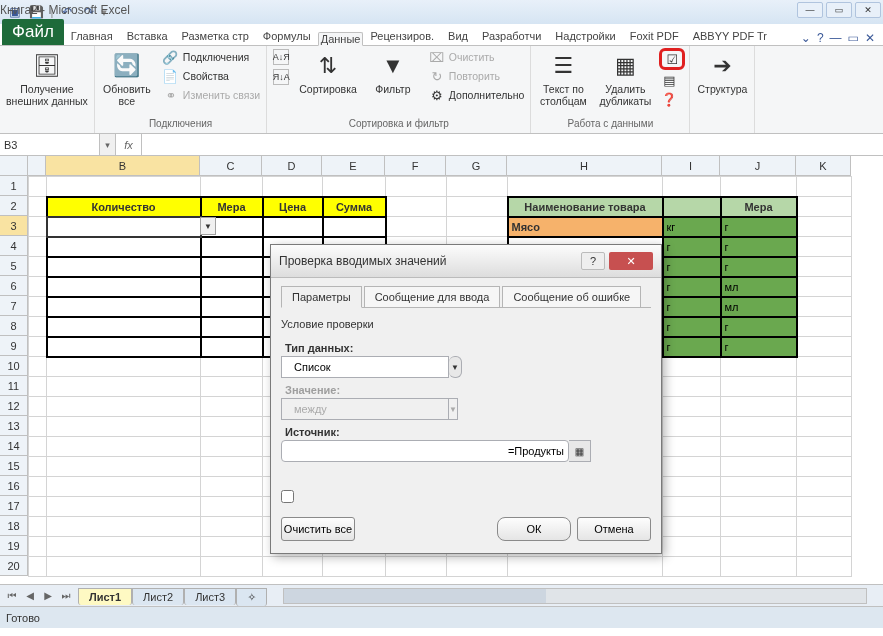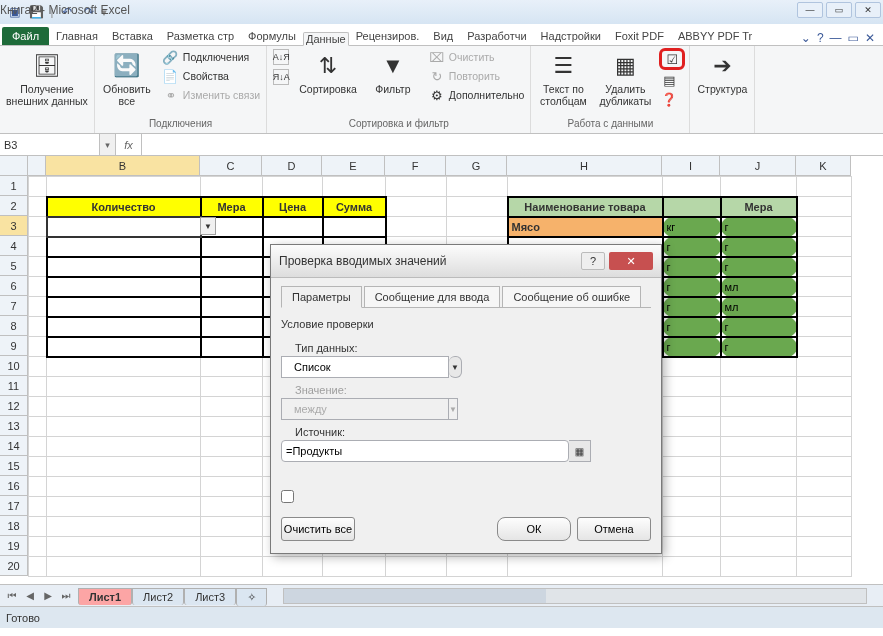--- a/index.html
+++ b/index.html
@@ -8,21 +8,21 @@
 
 .qat { height: 24px; background: linear-gradient(#e8f0f9, #d6e5f3); display: flex; align-items: center; padding: 0 4px; }
 .qat-icon { width: 22px; height: 20px; display: flex; align-items: center; justify-content: center; font-size: 12px; color: #3b5998; }
 .qat-sep { width: 8px; text-align: center; color: #888; }
 .title-bar-title { position: absolute; left: 0; right: 0; top: 3px; text-align: left; font-size: 12px; color: #555; pointer-events: none; }
 .win-controls { position: absolute; right: 2px; top: 2px; display: flex; gap: 3px; }
 .win-btn { width: 26px; height: 16px; background: #e8f0f9; border: 1px solid #b0c4de; border-radius: 2px; font-size: 9px; display: flex; align-items: center; justify-content: center; }
 
 
 .ribbon-tabs { height: 22px; background: #fff; display: flex; align-items: flex-end; border-bottom: 1px solid #c0c0c0; padding-left: 2px; }
-.file-tab { background: #1e6b3a; color: #fff; padding: 3px 10px; font-size: 11px; border-radius: 2px 2px 0 0; }
+.file-tab { background: #1e6b3a; color: #fff; padding: 3px 10px; font-size: 17px; border-radius: 2px 2px 0 0; }
 .rtab { padding: 3px 7px; font-size: 11px; color: #444; cursor: default; }
 .rtab.active { background: #f5f6f7; border: 1px solid #c0c0c0; border-bottom: 1px solid #f5f6f7; border-radius: 2px 2px 0 0; margin-bottom: -1px; }
 .ribbon-tabs .help-icons { margin-left: auto; display: flex; gap: 6px; padding-right: 8px; color: #3b5998; font-size: 12px; }
 
 
 .ribbon { height: 88px; background: #f5f6f7; border-bottom: 1px solid #c0c0c0; display: flex; }
 .group { border-right: 1px solid #dcdcdc; padding: 2px 4px; display: flex; flex-direction: column; justify-content: space-between; }
 .group-body { display: flex; align-items: flex-start; gap: 6px; flex: 1; }
 .group-label { text-align: center; font-size: 10px; color: #666; padding-bottom: 2px; }
 .big-btn { display: flex; flex-direction: column; align-items: center; justify-content: center; min-width: 56px; padding: 2px; text-align: center; font-size: 10.5px; line-height: 1.1; }
@@ -56,59 +56,59 @@
 table.sheet td { border: 1px solid #d4d4d4; height: 20px; font-size: 11px; padding: 0 3px; overflow: hidden; white-space: nowrap; }
 td.thick { border: 2px solid #000 !important; }
 
 
 .wA { width: 18px; } .wB { width: 154px; } .wC { width: 62px; } .wD { width: 60px; } .wE { width: 63px; }
 .wF { width: 61px; } .wG { width: 61px; } .wH { width: 155px; } .wI { width: 58px; } .wJ { width: 76px; } .wK { width: 55px; }
 
 
 .hdr-yellow { background: #ffff00; font-weight: bold; text-align: center; }
 .hdr-green { background: #b6d7a8; font-weight: bold; text-align: center; }
-.body-green { background: #6aa84f; color: #000; border-radius: 10px; }
+.body-green { background: #6aa84f; color: #000; }
 .hdr-orange { background: #f6b26b; font-weight: bold; }
 .sel-cell { outline: 2px solid #333; outline-offset: -1px; }
 .dd-arrow { position: absolute; width: 16px; height: 18px; border: 1px solid #a0a0a0; background: #f0f0f0; font-size: 8px; display: flex; align-items: center; justify-content: center; }
 
 
 .sheet-bar { height: 22px; background: #e8eef5; border-top: 1px solid #c0c0c0; display: flex; align-items: center; font-size: 11px; }
 .sheet-nav { display: flex; padding: 0 4px; gap: 2px; }
 .sheet-nav span { width: 16px; text-align: center; color: #666; font-size: 10px; }
 .sheet-tab { padding: 2px 10px; background: #fff; border: 1px solid #b0b0b0; border-bottom: none; border-radius: 0 0 3px 3px; margin-top: 2px; }
-.sheet-tab.active { background: #fca5a5; font-weight: bold; }
+.sheet-tab.active { background: #fef9c3; font-weight: bold; }
 .sheet-tab.inactive { background: #dbe6f1; }
 .hscroll { flex: 1; margin: 0 16px; height: 16px; background: #e0e4e8; border: 1px solid #c0c0c0; position: relative; }
 .hscroll-thumb { position: absolute; left: 0; width: 45%; height: 100%; background: #cdd6e0; }
 
 
 .status-bar { height: 22px; background: #dde7f0; border-top: 1px solid #c0c0c0; display: flex; align-items: center; padding: 0 6px; font-size: 11px; }
 
 
 .dialog { position: absolute; left: 270px; top: 244px; width: 392px; background: #f0f0f0; border: 1px solid #7a7a7a; box-shadow: 3px 3px 10px rgba(0,0,0,.3); font-size: 11px; }
 .dlg-title { height: 28px; background: linear-gradient(#fcfcfc, #dddddd); display: flex; align-items: center; padding: 16px 8px; border-bottom: 1px solid #bbb; }
 .dlg-title-text { flex: 1; font-size: 12px; color: #333; }
 .dlg-close { width: 44px; height: 18px; background: #c75050; color: #fff; text-align: center; border-radius: 2px; font-size: 11px; line-height: 18px; }
 .dlg-help { width: 24px; height: 18px; background: #eee; border: 1px solid #bbb; text-align: center; border-radius: 2px; margin-right: 4px; font-size: 11px; line-height: 16px; }
 .dlg-body { padding: 8px 10px 12px; }
 .dlg-tabs { display: flex; border-bottom: 1px solid #b5b5b5; margin-bottom: 10px; }
 .dlg-tab { padding: 4px 10px; border: 1px solid #b5b5b5; background: #f6f6f6; margin-right: 2px; margin-bottom: -1px; }
 .dlg-tab.active { background: #f0f0f0; border-bottom: 1px solid #f0f0f0; }
 .fieldset-label { font-size: 11px; margin-bottom: 6px; }
-.fld-label { font-size: 11px; margin: 6px 14px 2px; color: #333; }
+.fld-label { font-size: 11px; margin: 6px 4px 2px; color: #333; font-weight: bold; }
 .fld-label.disabled { color: #9e9e9e; }
 .combo { display: flex; width: 132px; }
 .combo input { flex: 1; border: 1px solid #abadb3; padding: 2px 12px; font-size: 11px; height: 22px; }
 .combo .combo-btn { width: 18px; border: 1px solid #abadb3; border-left: none; background: #e8e8e8; display: flex; align-items: center; justify-content: center; font-size: 8px; }
 .combo.disabled input, .combo.disabled .combo-btn { background: #f0f0f0; color: #aaa; }
 .chk-row { display: flex; align-items: center; gap: 4px; margin: 3px 0; }
 .chk-row input { width: 13px; height: 13px; }
 .src-input-wrap { display: flex; width: 310px; }
-.src-input-wrap input { flex: 1; border: 1px solid #abadb3; padding: 2px 4px; font-size: 11px; height: 22px; }
+.src-input-wrap input { flex: 1; border: 1px solid #abadb3; padding: 2px 4px; font-size: 11px; height: 22px; text-align: right; }
 .src-input-wrap .range-btn { width: 22px; border: 1px solid #abadb3; border-left: none; background: #e8e8e8; display: flex; align-items: center; justify-content: center; font-size: 10px; }
 .dlg-btn-row { display: flex; justify-content: flex-start; gap: 6px; margin-top: 14px; }
 .dlg-btn-row .spacer { flex: 1; }
 .dlg-btn { min-width: 74px; height: 24px; border: 1px solid #8a8a8a; background: linear-gradient(#fdfdfd, #e5e5e5); border-radius: 3px; font-size: 11px; }
 .two-col { display: flex; gap: 16px; align-items: flex-start; }
 </style>
 </head>
 <body>
 
 <div class="qat">

